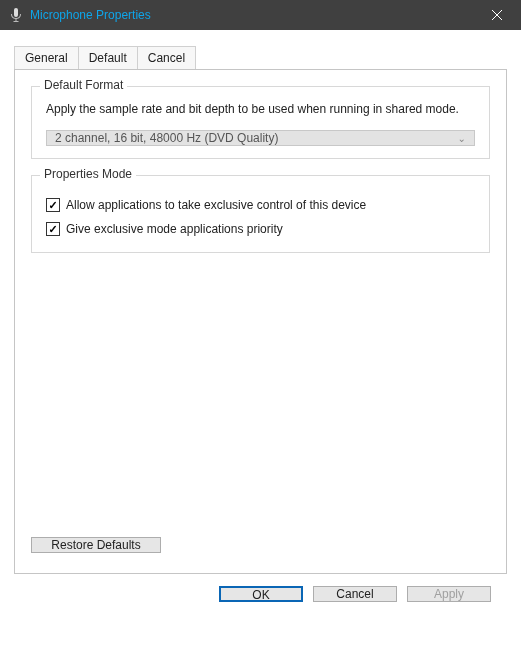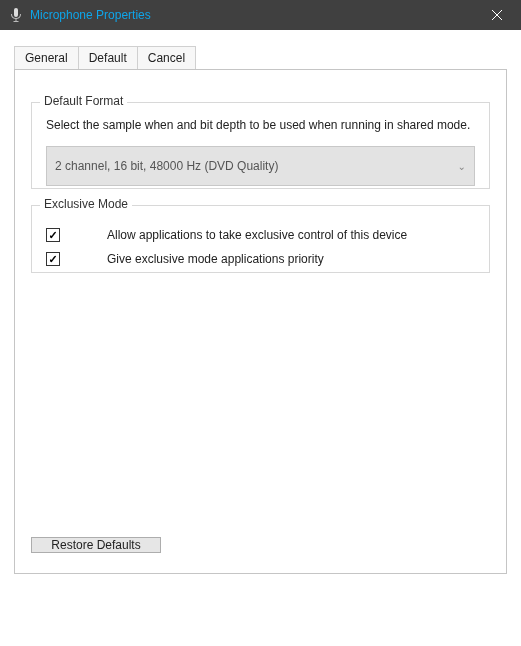--- a/index.html
+++ b/index.html
@@ -6,26 +6,26 @@
     body { font-family: "Segoe UI", Tahoma, sans-serif; font-size: 12px; width: 521px; height: 646px; background: #fff; overflow: hidden; }
     .titlebar { background: #404040; color: #0ea5e9; height: 30px; display: flex; align-items: center; padding: 0 4px 0 8px; }
     .titlebar .ticon { width: 16px; height: 16px; margin-right: 6px; display:flex;align-items:center;justify-content:center; }
     .titlebar .title { flex: 1; font-size: 12px; }
     .titlebar .close { width: 40px; height: 30px; display: flex; align-items: center; justify-content: center; font-size: 16px;  }
     .content { padding: 16px 14px 10px 14px; }
     .tabs { display: flex; align-items: flex-start; position: relative; z-index: 2; }
     .tab { padding: 4px 10px; border: 1px solid #d0d0d0; border-bottom: none; background: #f7f7f7; margin-right: -1px; font-size: 12px; color: #222; cursor: default; }
     .tab.active { background: #fff; border-color: #c5c5c5; position: relative; top: 1px; padding-bottom:5px; }
     .tabpanel { border: 1px solid #c5c5c5; background: #fff; padding: 16px; height: 505px; position: relative; }
-    .groupbox { border: 1px solid #d8d8d8; padding: 14px 14px 2px 14px; margin-bottom: 16px; position: relative; margin-top: 16px; }
+    .groupbox { border: 1px solid #d8d8d8; padding: 14px 14px 12px 14px; margin-bottom: 16px; position: relative; }
     .groupbox > .legend { position: absolute; top: -9px; left: 8px; background: #fff; padding: 0 4px; font-size: 12px; color: #333; }
     .desc { font-size: 12px; color: #222; margin-bottom: 12px; line-height: 1.45; }
-    .combo { background: #e3e3e3; border: 1px solid #c8c8c8; height: 40px; display: flex; align-items: center; justify-content: space-between; padding: 0 8px 0 8px; color: #555; font-size: 12px; }
+    .combo { background: #e3e3e3; border: 1px solid #c8c8c8; height: 16px; display: flex; align-items: center; justify-content: space-between; padding: 0 8px 0 8px; color: #555; font-size: 12px; }
     .combo .chev { color: #888; font-size: 10px; }
-    .check-row { display: flex; align-items: center; margin: 8px 0 4px 0; font-size: 12px; color: #222; gap: 41px; }
+    .check-row { display: flex; align-items: center; margin: 8px 0 4px 0; font-size: 12px; color: #222; }
     .check-row + .check-row { margin-top: 10px; align-items: flex-end; }
     .chk { width: 14px; height: 14px; border: 1px solid #333; margin-right: 6px; display: inline-flex; align-items: center; justify-content: center; font-size: 11px; line-height: 1; }
     .chk.checked::after { content: "✓"; font-size: 11px; color: #000; font-weight: bold; }
     .restore { position: absolute; left: 16px; bottom: 20px; }
     .btn { min-width: 84px; height: 16px; border: 1px solid #adadad; background: #e6e6e6; font-size: 12px; color: #222; padding: 0 12px; cursor: default; }
     .btn.restore-btn { min-width: 130px; padding: 0 16px;}
     .footer { display: flex; justify-content: flex-end; gap: 10px; padding: 12px 16px 16px 0; }
     .btn.primary { border: 2px solid #0a66b5; background: #e6e6e6; }
     .btn.disabled { color: #a0a0a0; }
   </style>
@@ -51,38 +51,43 @@
   <div class="tabs">
     <div class="tab">General</div>
     <div class="tab">Default</div>
     <div class="tab">Cancel</div>
   </div>
 
   <div class="tabpanel">
 
     <div class="groupbox">
       <span class="legend">Default Format</span>
-      <p class="desc">Select the sample when and bit depth to be used when running in shared mode.</p>
+      <p class="desc">Apply the sample rate and bit depth to be used when running in shared mode.</p>
       <div class="combo">
         <span>2 channel, 16 bit, 48000 Hz (DVD Quality)</span>
         <span class="chev">⌄</span>
       </div>
     </div>
 
     <div class="groupbox">
-      <span class="legend">Exclusive Mode</span>
+      <span class="legend">Properties Mode</span>
       <div class="check-row">
         <span class="chk checked"></span>
         <span>Allow applications to take exclusive control of this device</span>
       </div>
       <div class="check-row">
         <span class="chk checked"></span>
         <span>Give exclusive mode applications priority</span>
       </div>
     </div>
 
     <div class="restore">
       <button class="btn restore-btn">Restore Defaults</button>
     </div>
 
   </div>
 
+  <div class="footer">
+    <button class="btn primary">OK</button>
+    <button class="btn">Cancel</button>
+    <button class="btn disabled">Apply</button>
+  </div>
 </div>
 
 </body></html>

